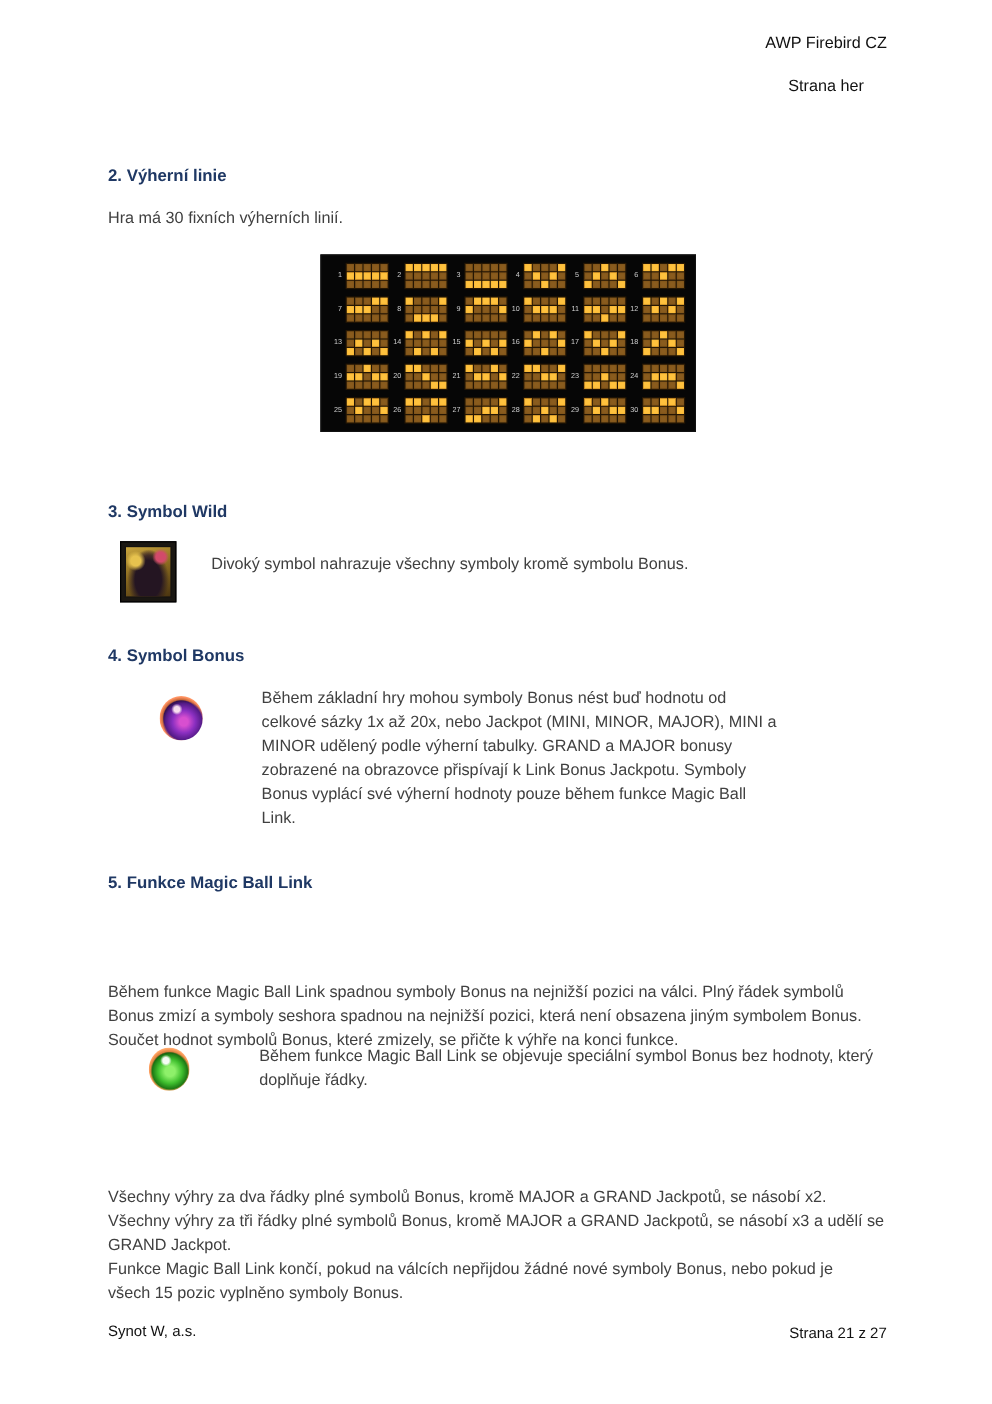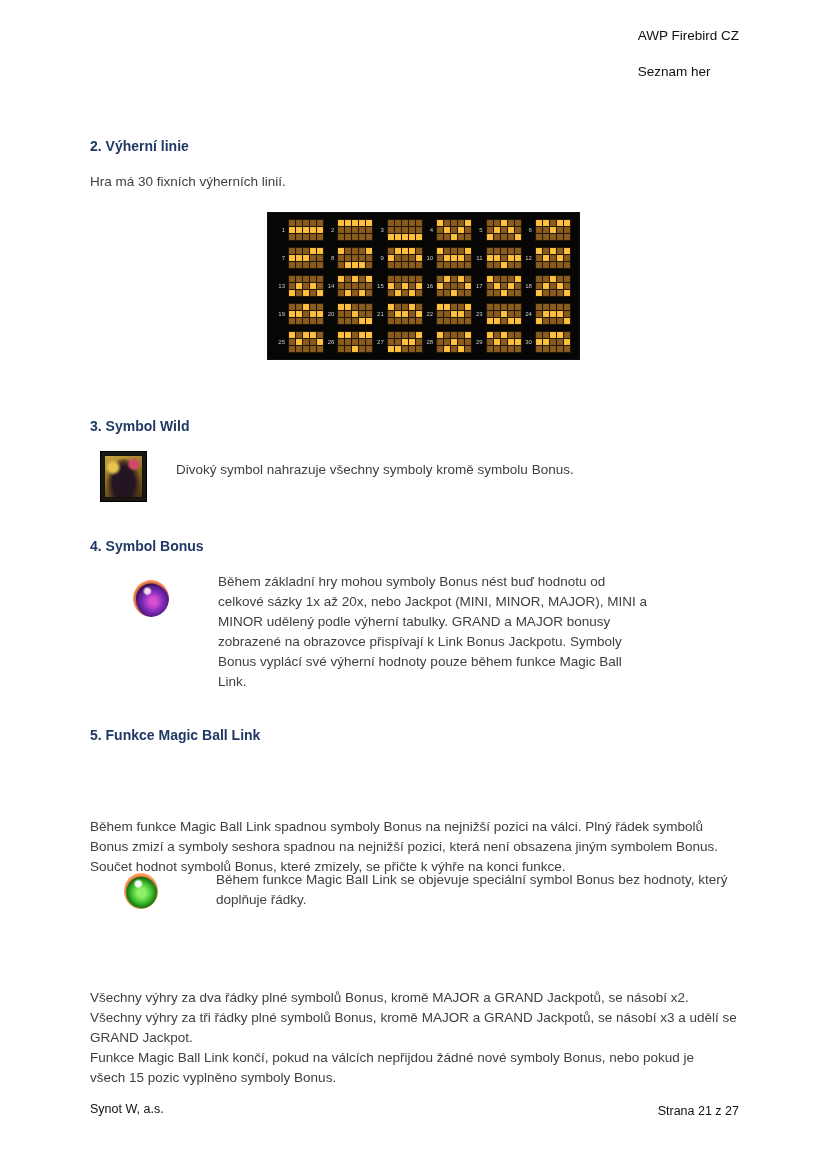--- a/index.html
+++ b/index.html
@@ -7,21 +7,21 @@
     position:relative;
     width:827px;height:1170px;
     margin:0 auto;
     background:#ffffff;
     font-family:"Liberation Sans", sans-serif;
     color:#1a1a1a;
     overflow:hidden;
   }
   .doc-header{
     position:absolute;top:28px;right:88px;
-    text-align:left;font-size:13.5px;color:#111;
+    text-align:center;font-size:13.5px;color:#111;
   }
   .doc-header .hline2{margin-top:21px;}
   .sec-title{
     position:absolute;left:90px;
     font-size:14px;font-weight:bold;color:#1f3864;
   }
   .body-text{
     position:absolute;
     font-size:13.5px;line-height:20px;color:#404040;
     white-space:pre-line;
@@ -82,21 +82,21 @@
   .footer-company{position:absolute;left:90px;top:1082px;font-size:12.5px;color:#111;margin-top:20px;}
   .footer-page{position:absolute;right:88px;top:1104px;font-size:12.5px;color:#111;}
 </style>
 </head>
 <body>
 
 <div class="page">
 
   <div class="doc-header">
     <div class="hline1">AWP Firebird CZ</div>
-    <div class="hline2">Seznam her</div>
+    <div class="hline2">Strana her</div>
   </div>
 
   <div class="sec-title" style="top:138px">2. Výherní linie</div>
   <div class="body-text" style="left:90px;top:172px;width:620px">Hra má 30 fixních výherních linií.</div>
 
   <div class="paylines">
       <div class="pl-item">
         <span class="pl-num">1</span>
         <div class="pl-mini">
           <span class="pl-cell"></span>

